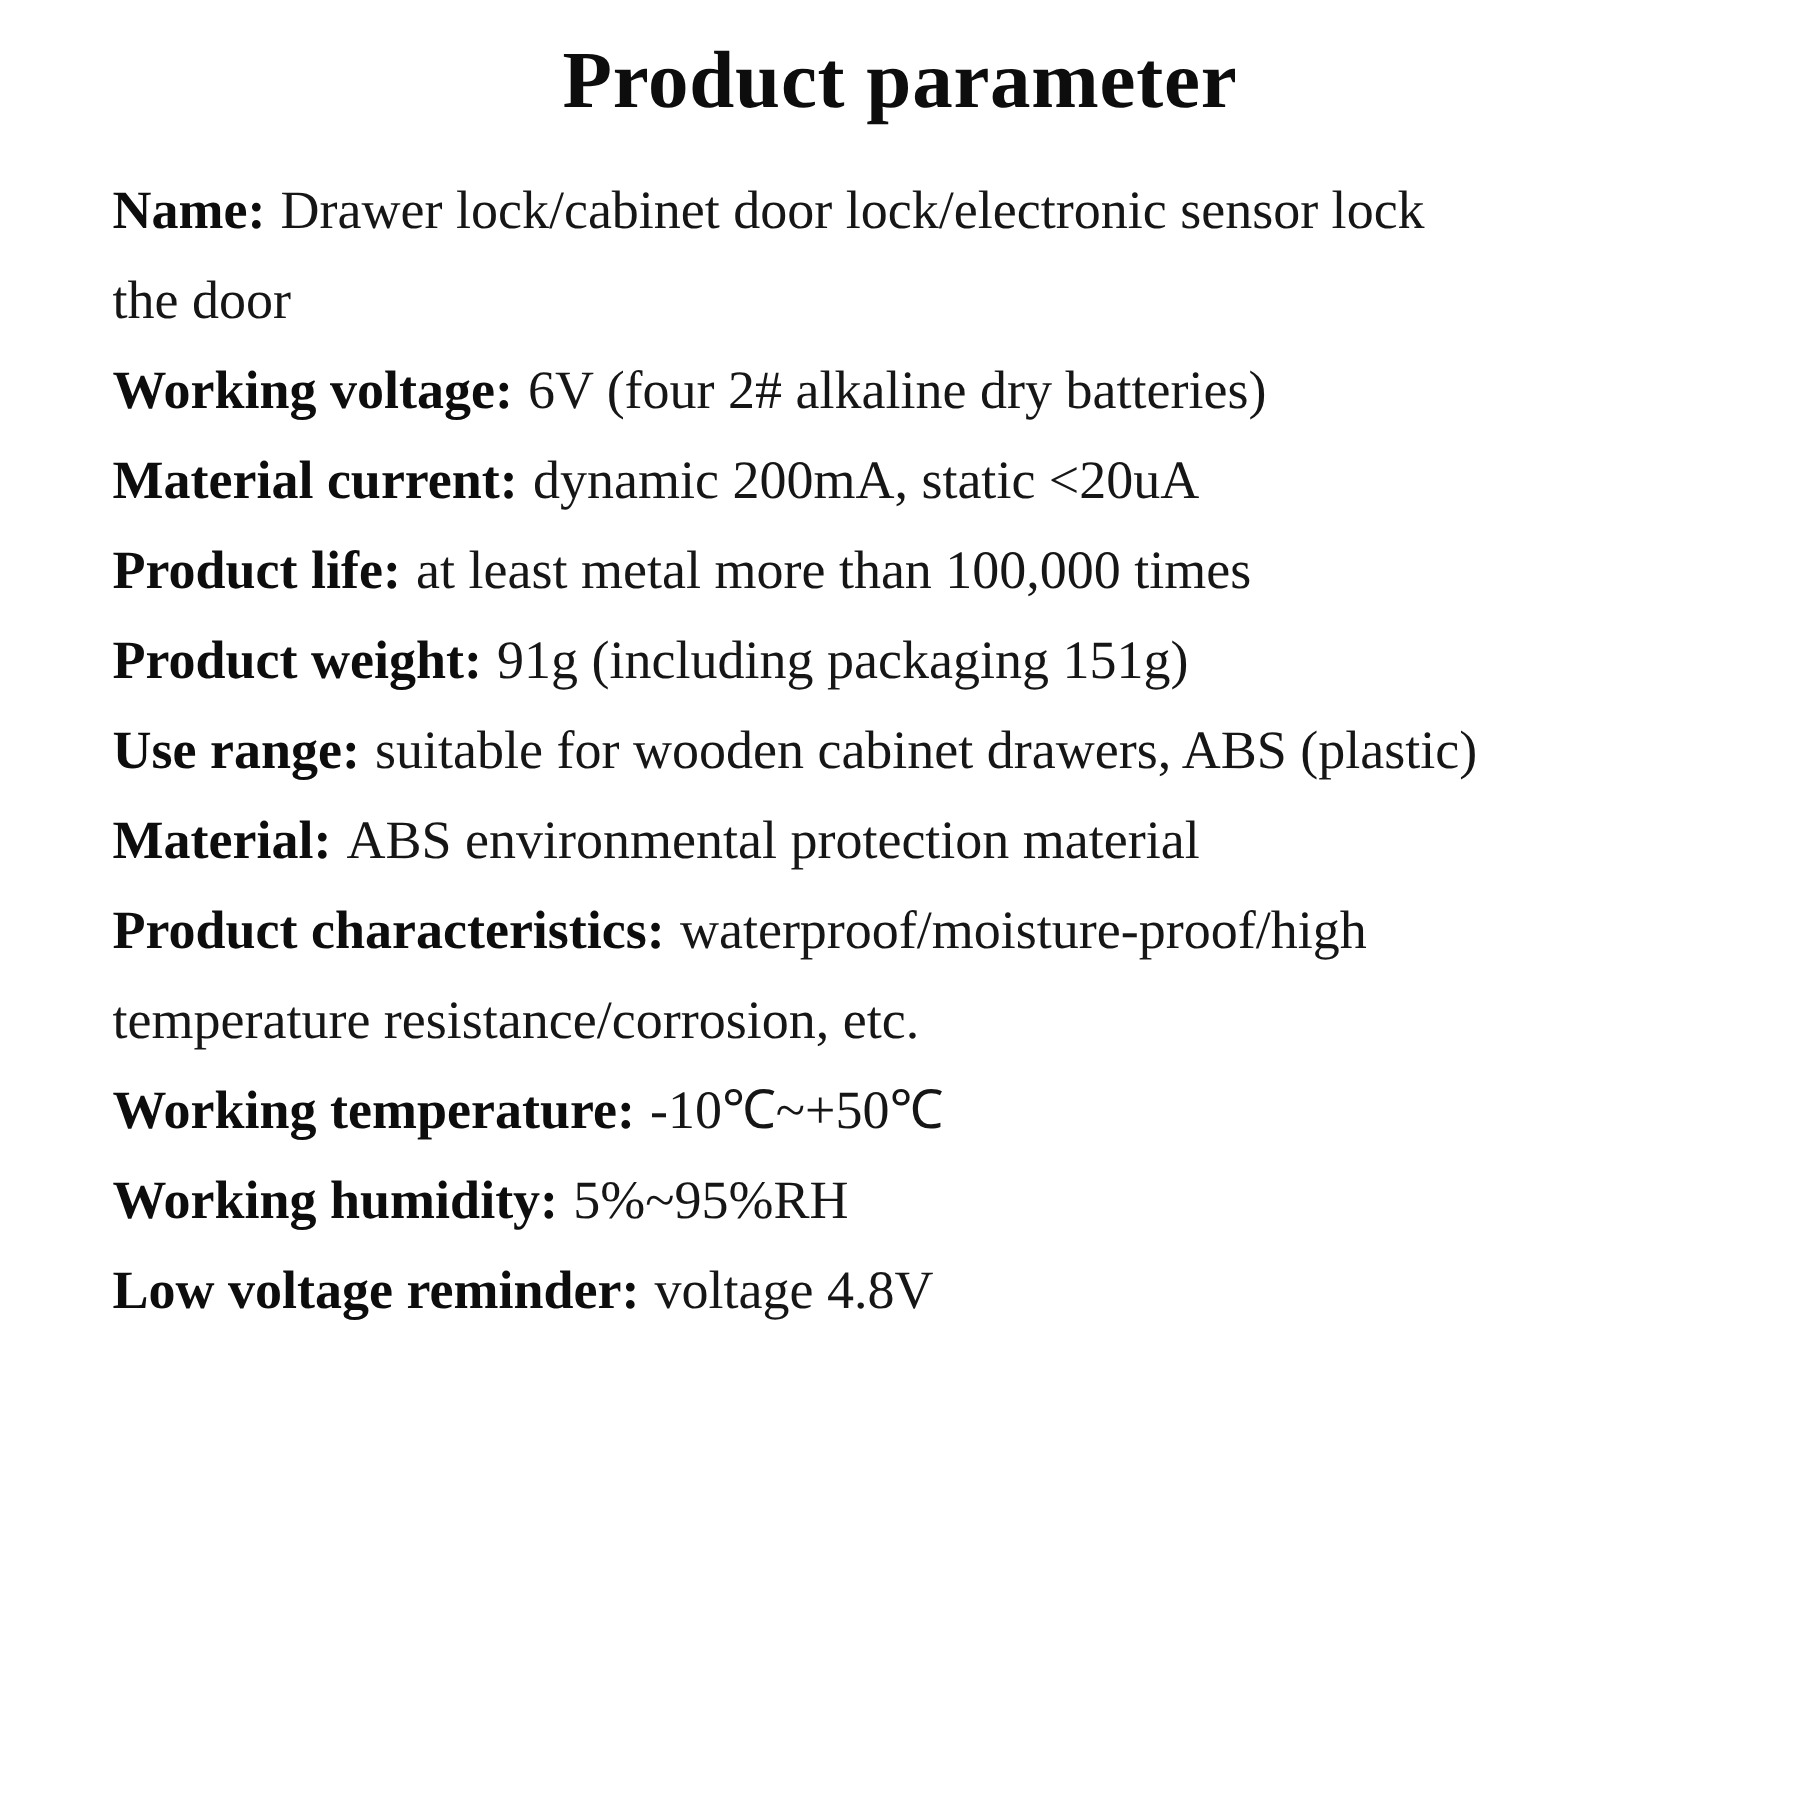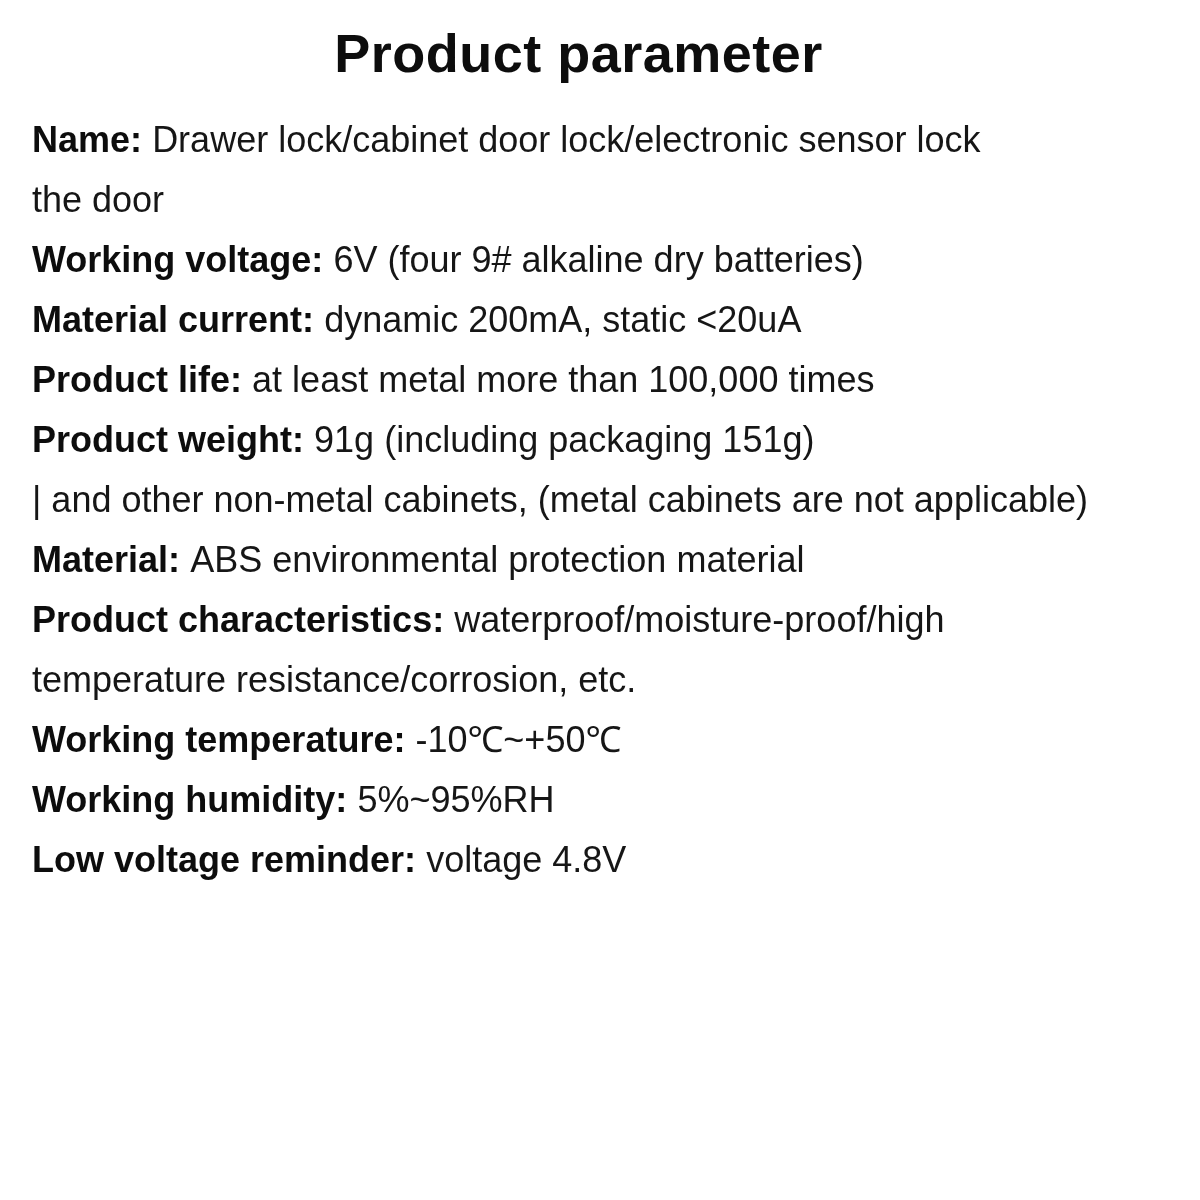--- a/index.html
+++ b/index.html
@@ -11,21 +11,22 @@
     height: 1200px;
     background: #ffffff;
     color: #111111;
     font-family: "Liberation Sans", sans-serif;
     overflow: hidden;
   }
   .page {
     box-sizing: border-box;
     width: 1200px;
     height: 1200px;
-    padding: 12px 40px 0 32px;
+    padding: 12px 40px 0 75px;
+    font-family: Liberation Serif, serif;
   }
   .title {
     margin: 10px 35px 26px 0;
     text-align: center;
     font-size: 54px;
     line-height: 62px;
     font-weight: bold;
     letter-spacing: 0.5px;
     color: #0d0d0d;
   }
@@ -51,30 +52,30 @@
 <body>
 
 <div class="page">
   <h1 class="title">Product parameter</h1>
   <div class="param-list" id="param-list">
   <div class="line"><span class="param-label">Name:</span><span class="param-value">Drawer lock/cabinet door lock/electronic sensor lock</span></div>
 
 
   <div class="line"><span class="param-label"></span><span class="param-value">the door</span></div>
 
-  <div class="line"><span class="param-label">Working voltage:</span><span class="param-value">6V (four 9# alkaline dry batteries)</span></div>
+  <div class="line"><span class="param-label">Working voltage:</span><span class="param-value">6V (four 2# alkaline dry batteries)</span></div>
 
   <div class="line"><span class="param-label">Material current:</span><span class="param-value">dynamic 200mA, static &lt;20uA</span></div>
 
   <div class="line"><span class="param-label">Product life:</span><span class="param-value">at least metal more than 100,000 times</span></div>
 
   <div class="line"><span class="param-label">Product weight:</span><span class="param-value">91g (including packaging 151g)</span></div>
 
+  <div class="line"><span class="param-label">Use range:</span><span class="param-value">suitable for wooden cabinet drawers, ABS (plastic)</span></div>
 
-  <div class="line"><span class="param-label"></span><span class="param-value">| and other non-metal cabinets, (metal cabinets are not applicable)</span></div>
 
   <div class="line"><span class="param-label">Material:</span><span class="param-value">ABS environmental protection material</span></div>
 
   <div class="line"><span class="param-label">Product characteristics:</span><span class="param-value">waterproof/moisture-proof/high</span></div>
 
   <div class="line"><span class="param-label"></span><span class="param-value">temperature resistance/corrosion, etc.</span></div>
 
   <div class="line"><span class="param-label">Working temperature:</span><span class="param-value">-10℃~+50℃</span></div>
 
   <div class="line"><span class="param-label">Working humidity:</span><span class="param-value">5%~95%RH</span></div>

